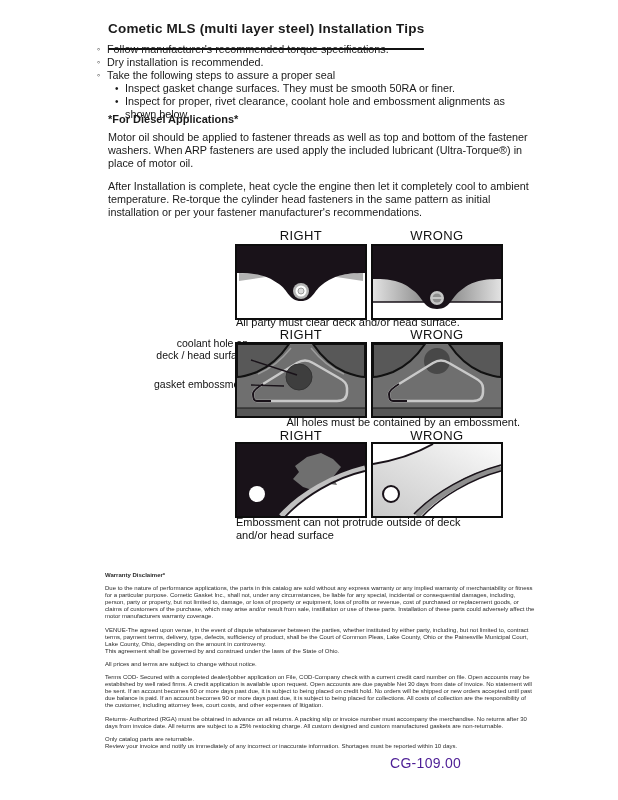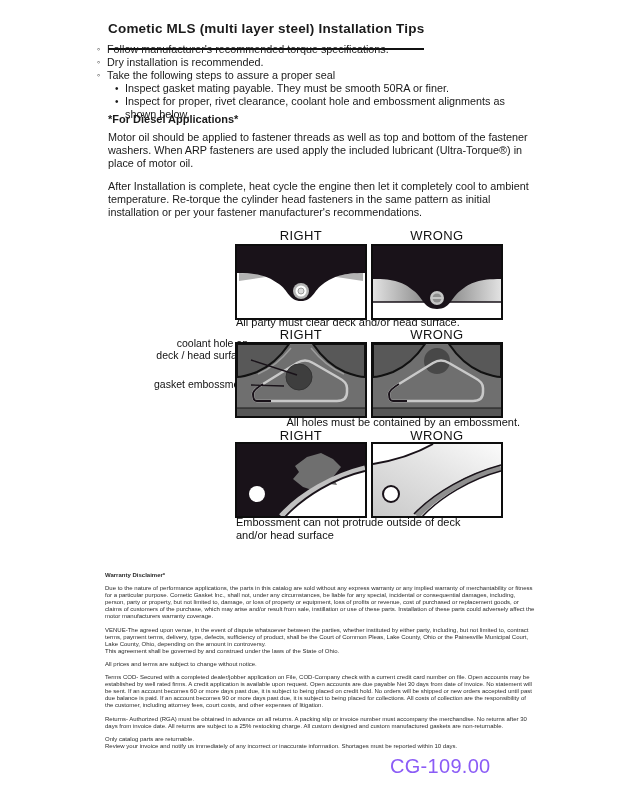--- a/index.html
+++ b/index.html
@@ -24,21 +24,21 @@
   .pnote{top:206px;}
   .rw-label{font-size:13px;letter-spacing:.4px;text-align:center;width:132px;color:#111;}
   .panel{width:128px;height:72px;border:2px solid #0d0d0d;background:#fff;}
   .panel svg{display:block;}
   .caption{font-size:11px;line-height:12.5px;color:#111;}
   .callout{font-size:10.5px;line-height:12px;text-align:right;width:128px;color:#111;}
   .fineprint{left:105px;top:572px;width:430px;font-size:6px;line-height:7.1px;color:#2b2b2b;}
   .fineprint .fp{margin:0 0 6px 0;}
   .fineprint .fp.tight{margin:0;}
   .fp-head{font-weight:bold;margin:0 0 6px 0;}
-  .docnum{left:390px;top:755px;font-size:20px;letter-spacing:.3px;color:#8b5cf6;}
+  .docnum{left:390px;top:755px;font-size:14px;letter-spacing:.3px;color:#4c1d95;}
   .overlay{pointer-events:none;}
 </style>
 </head>
 <body>
 
 <div class="page">
 
   <div class="abs title">Cometic MLS (multi layer steel) Installation Tips</div>
 
   <div class="abs tips">
@@ -49,21 +49,21 @@
     <div class="bullet">
       <span class="mk">◦</span>
       <span>Dry installation is recommended.</span>
     </div>
     <div class="bullet">
       <span class="mk">◦</span>
       <span>Take the following steps to assure a proper seal</span>
     </div>
     <div class="bullet sub">
       <span class="mk">•</span>
-      <span>Inspect gasket mating payable.  They must be smooth 50RA or finer.</span>
+      <span>Inspect gasket change surfaces.  They must be smooth 50RA or finer.</span>
     </div>
     <div class="bullet sub">
       <span class="mk">•</span>
       <span>Inspect for proper, rivet clearance, coolant hole and embossment alignments as shown below.</span>
     </div>
   </div>
 
   <div class="abs h-diesel">*For Diesel Applications*</div>
   <div class="abs para p1">Motor oil should be applied to fastener threads as well as top and bottom of the fastener washers. When ARP fasteners are used apply the included lubricant (Ultra-Torque®) in place of motor oil.</div>
   <div class="abs para p2">After Installation is complete, heat cycle the engine then let it completely cool to ambient temperature. Re-torque the cylinder head fasteners in the same pattern as initial installation or per your fastener manufacturer's recommendations.</div>

